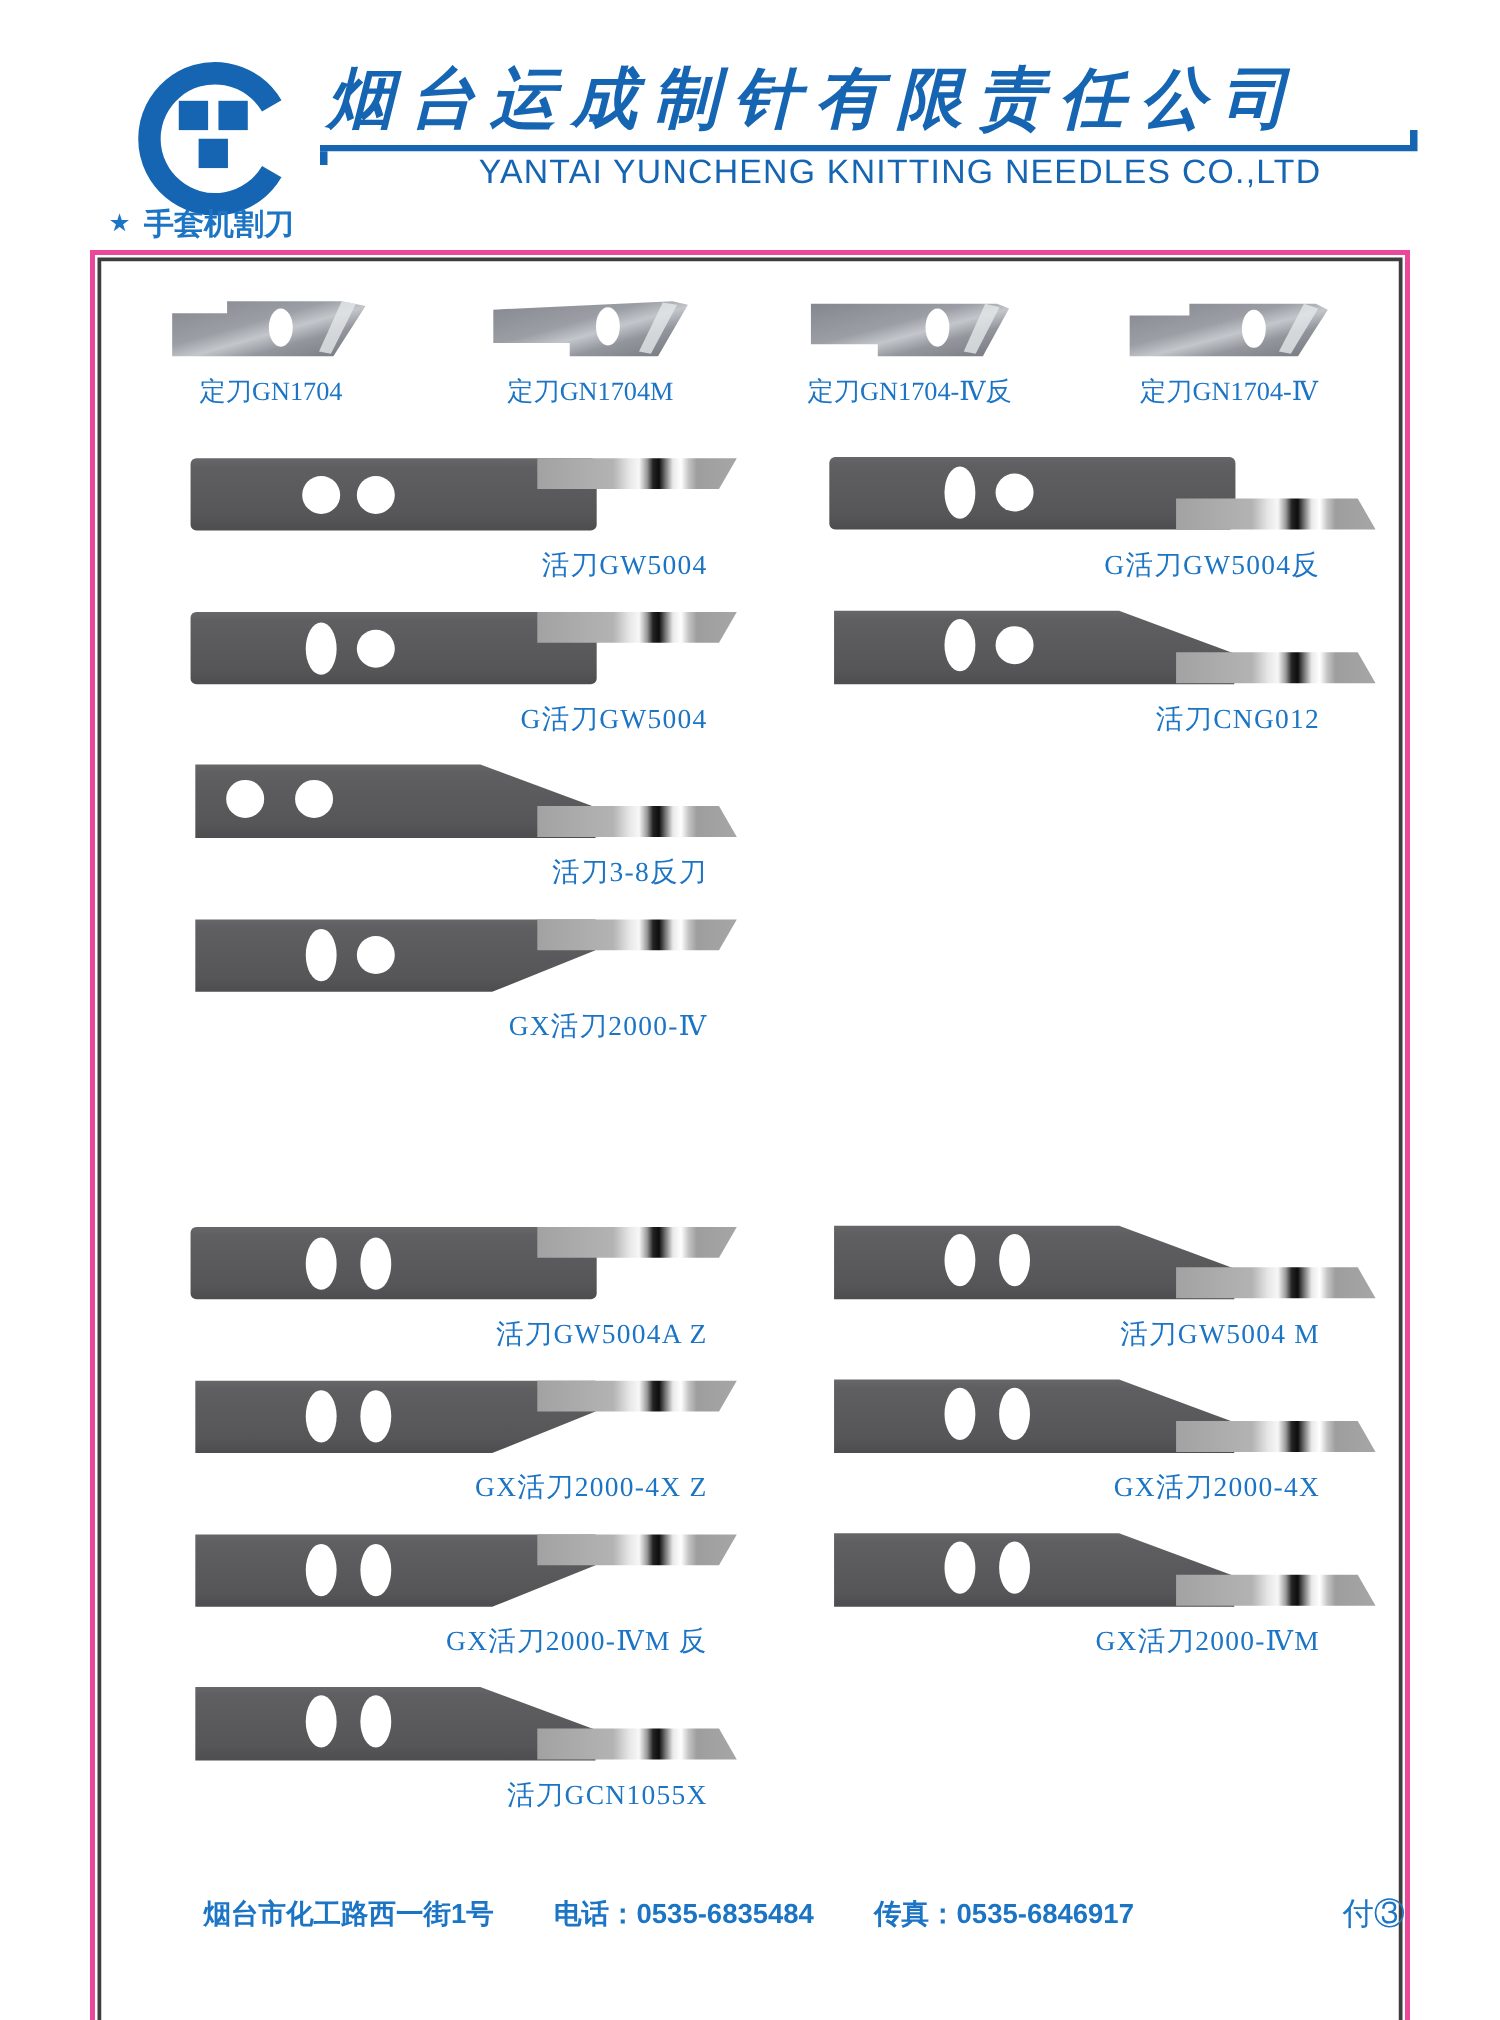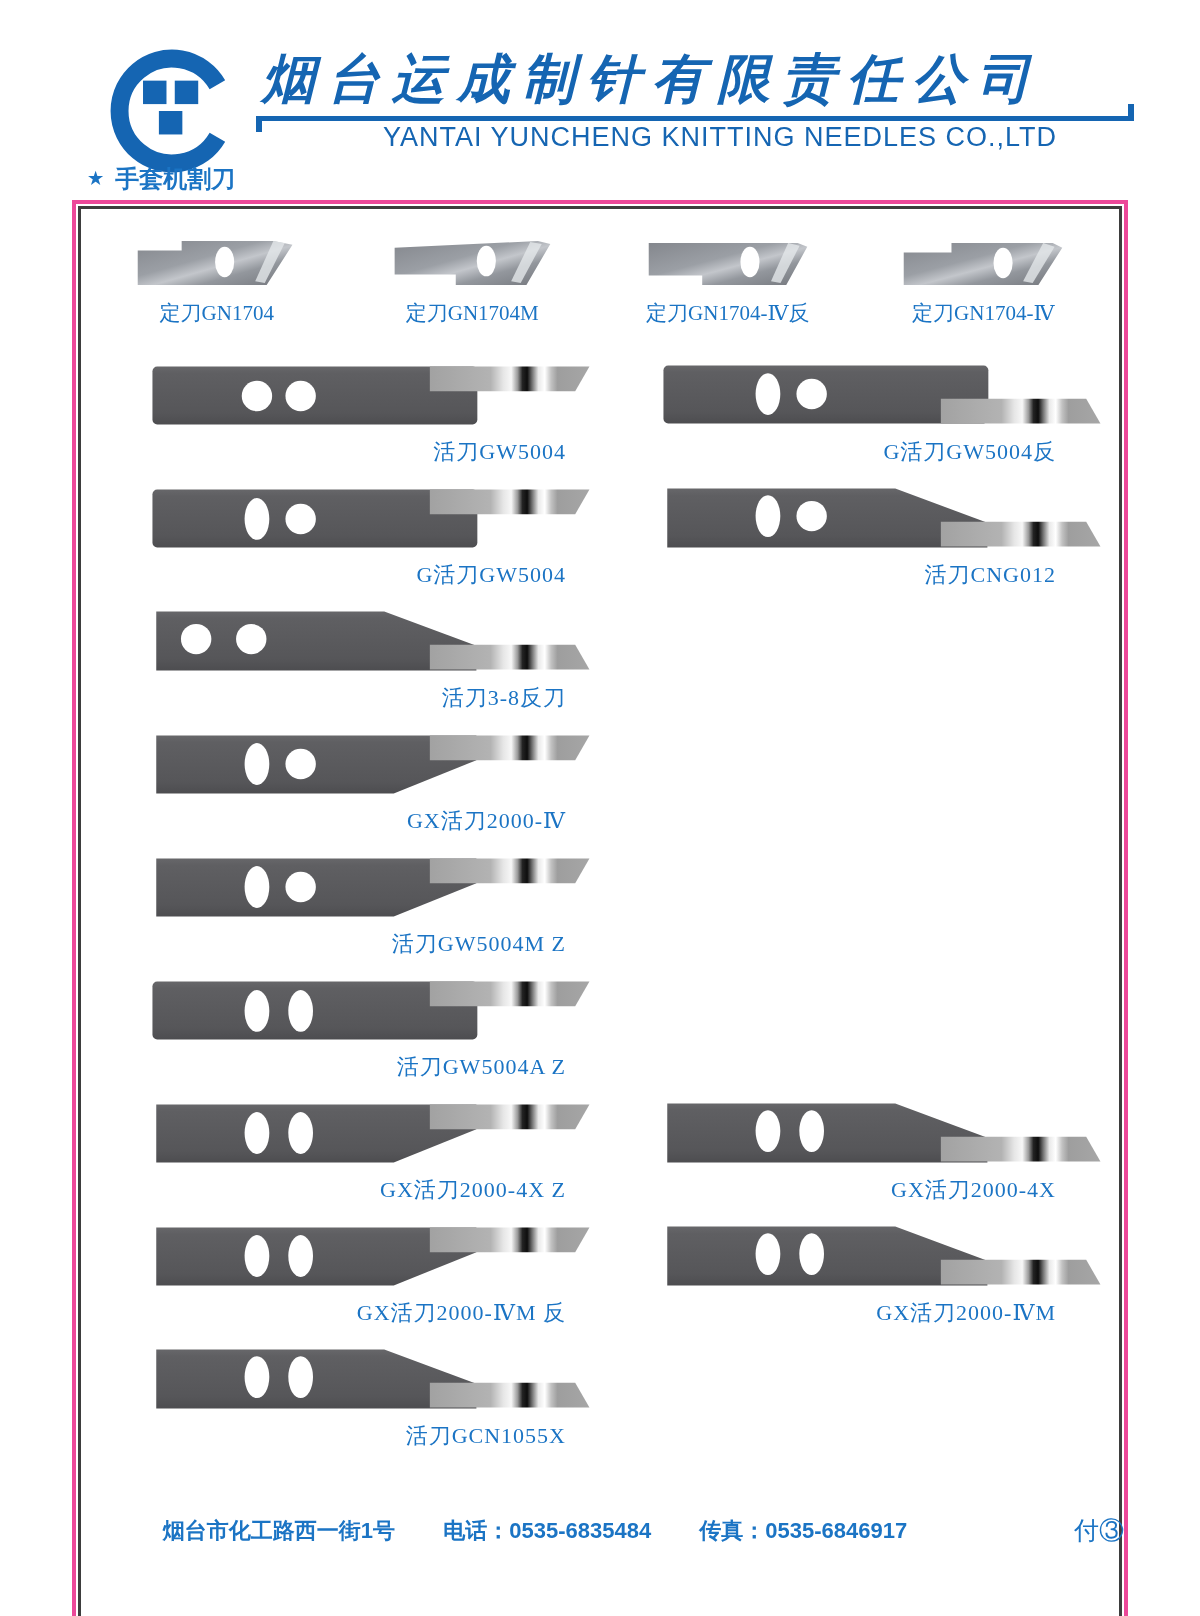--- a/index.html
+++ b/index.html
@@ -200,39 +200,39 @@
             <svg viewBox="0 0 470 80">
               <polygon points="10,10 347,10 347,36 260,71 10,71" fill="url(#gradBody)"></polygon>
               <polygon points="298,10 466,10 451,36 298,36" fill="url(#gradTip)"></polygon>
               <ellipse cx="116" cy="40" rx="13" ry="22" fill="#fff"></ellipse>
               <circle cx="162" cy="40" r="16" fill="#fff"></circle>
             </svg>
             <div class="blade-label">GX活刀2000-Ⅳ</div>
           </div>
         </div>
         <div class="blade-row">
-          <div class="blade-cell">
-            <svg viewBox="0 0 470 80">
-              <polygon points="10,10 347,10 347,36 260,71 10,71" fill="url(#gradBody)"></polygon>
-              <polygon points="298,10 466,10 451,36 298,36" fill="url(#gradTip)"></polygon>
-              <ellipse cx="116" cy="40" rx="13" ry="22" fill="#fff"></ellipse>
-              <circle cx="162" cy="40" r="16" fill="#fff"></circle>
-            </svg>
-            <div class="blade-label">活刀GW5004M Z</div>
-          </div>
         </div>
         <div class="blade-row">
           <div class="blade-cell">
             <svg viewBox="0 0 470 80">
               <rect x="6" y="10" width="342" height="61" rx="5" fill="url(#gradBody)"></rect>
               <polygon points="298,10 466,10 451,36 298,36" fill="url(#gradTip)"></polygon>
               <ellipse cx="116" cy="41" rx="13" ry="22" fill="#fff"></ellipse>
               <ellipse cx="162" cy="41" rx="13" ry="22" fill="#fff"></ellipse>
             </svg>
             <div class="blade-label">活刀GW5004A Z</div>
+          </div>
+          <div class="blade-cell">
+            <svg viewBox="0 0 470 80">
+              <polygon points="10,9 250,9 347,45 347,71 10,71" fill="url(#gradBody)"></polygon>
+              <polygon points="298,44 451,44 466,70 298,70" fill="url(#gradTip)"></polygon>
+              <ellipse cx="116" cy="38" rx="13" ry="22" fill="#fff"></ellipse>
+              <ellipse cx="162" cy="38" rx="13" ry="22" fill="#fff"></ellipse>
+            </svg>
+            <div class="blade-label">活刀GW5004 M</div>
           </div>
         </div>
         <div class="blade-row">
           <div class="blade-cell">
             <svg viewBox="0 0 470 80">
               <polygon points="10,10 347,10 347,36 260,71 10,71" fill="url(#gradBody)"></polygon>
               <polygon points="298,10 466,10 451,36 298,36" fill="url(#gradTip)"></polygon>
               <ellipse cx="116" cy="40" rx="13" ry="22" fill="#fff"></ellipse>
               <ellipse cx="162" cy="40" rx="13" ry="22" fill="#fff"></ellipse>
             </svg>

